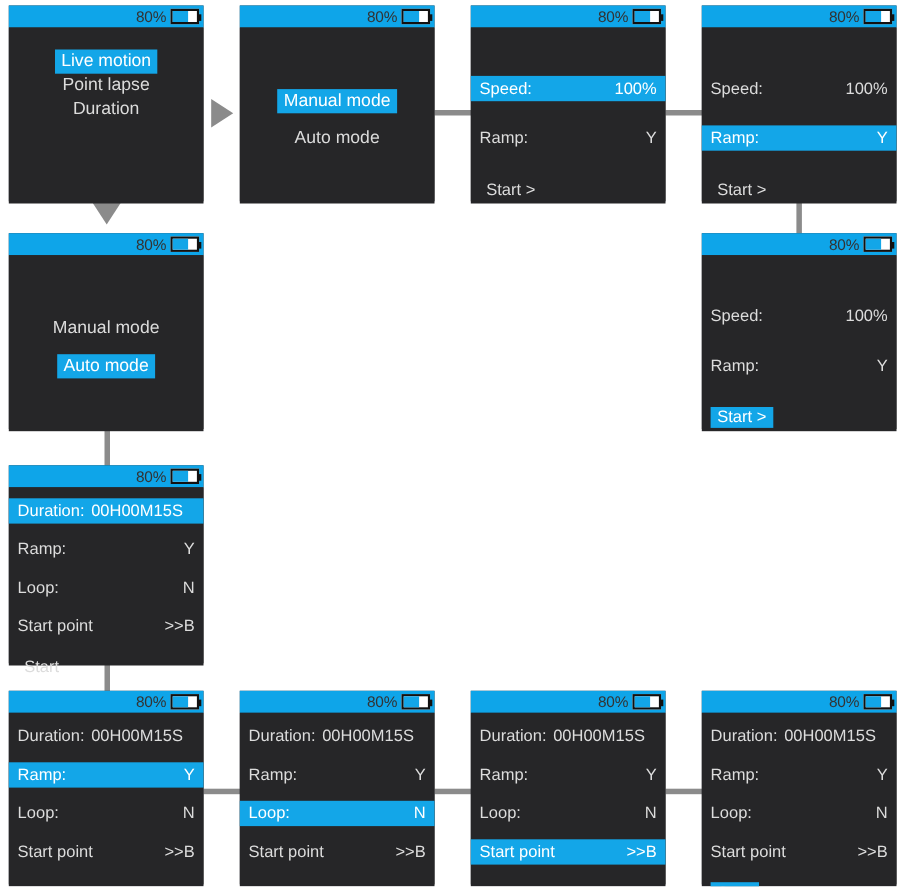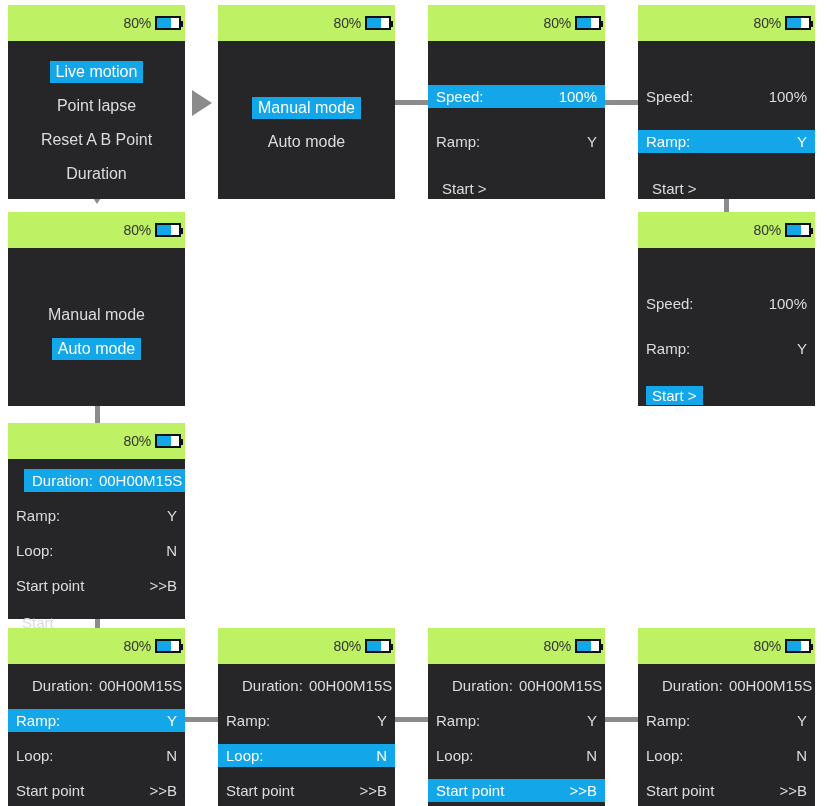--- a/index.html
+++ b/index.html
@@ -20,22 +20,22 @@
 
   
   .screen {
     position: absolute;
     width: 177px;
     background: #262628;
     box-sizing: border-box;
     z-index: 5;
   }
   .statusbar {
-    height: 36px;
-    background: #bef264;
+    height: 20px;
+    background: #0ea5e9;
     display: flex;
     align-items: center;
     justify-content: flex-end;
     padding-right: 4px;
     box-sizing: border-box;
   }
   .batt-pct {
     font-size: 14px;
     color: #333333;
     letter-spacing: -0.2px;
@@ -129,21 +129,20 @@
     color: #ffffff;
   }
   .dur-line {
     display: flex;
     color: #dcdcdc;
     font-size: 15px;
     line-height: 1;
     padding: 4px 8px;
     box-sizing: border-box;
     white-space: nowrap;
-    margin-left: 16px;
   }
   .dur-line.sel {
     background: #13a6e8;
     color: #ffffff;
   }
   .dur-line .dlabel { margin-right: 6px; }
 
   
   .conn {
     position: absolute;
@@ -190,24 +189,23 @@
   <div class="conn" style="left:605px; top:717px; width:38px; height:5px;"></div>
 
   <div class="screen" style="left:8px; top:5px; height:180px;">
     <div class="statusbar">
       <span class="batt-pct">80%</span>
       <span class="batt-icon">
           <span class="batt-fill"></span>
           <span class="batt-nub"></span>
         </span>
     </div>
-    <div class="screen-body menu" style="height:158px; padding-top:20px; gap:12px;">
+    <div class="screen-body menu" style="height:158px; padding-top:20px; ">
       <div class="menu-item sel">Live motion</div>
       <div class="menu-item">Point lapse</div>
-      <div class="menu-item">Reset A B Point</div>
       <div class="menu-item">Duration</div>
     </div>
   </div>
 
   <div class="screen" style="left:218px; top:5px; height:180px;">
     <div class="statusbar">
       <span class="batt-pct">80%</span>
       <span class="batt-icon">
           <span class="batt-fill"></span>
           <span class="batt-nub"></span>

